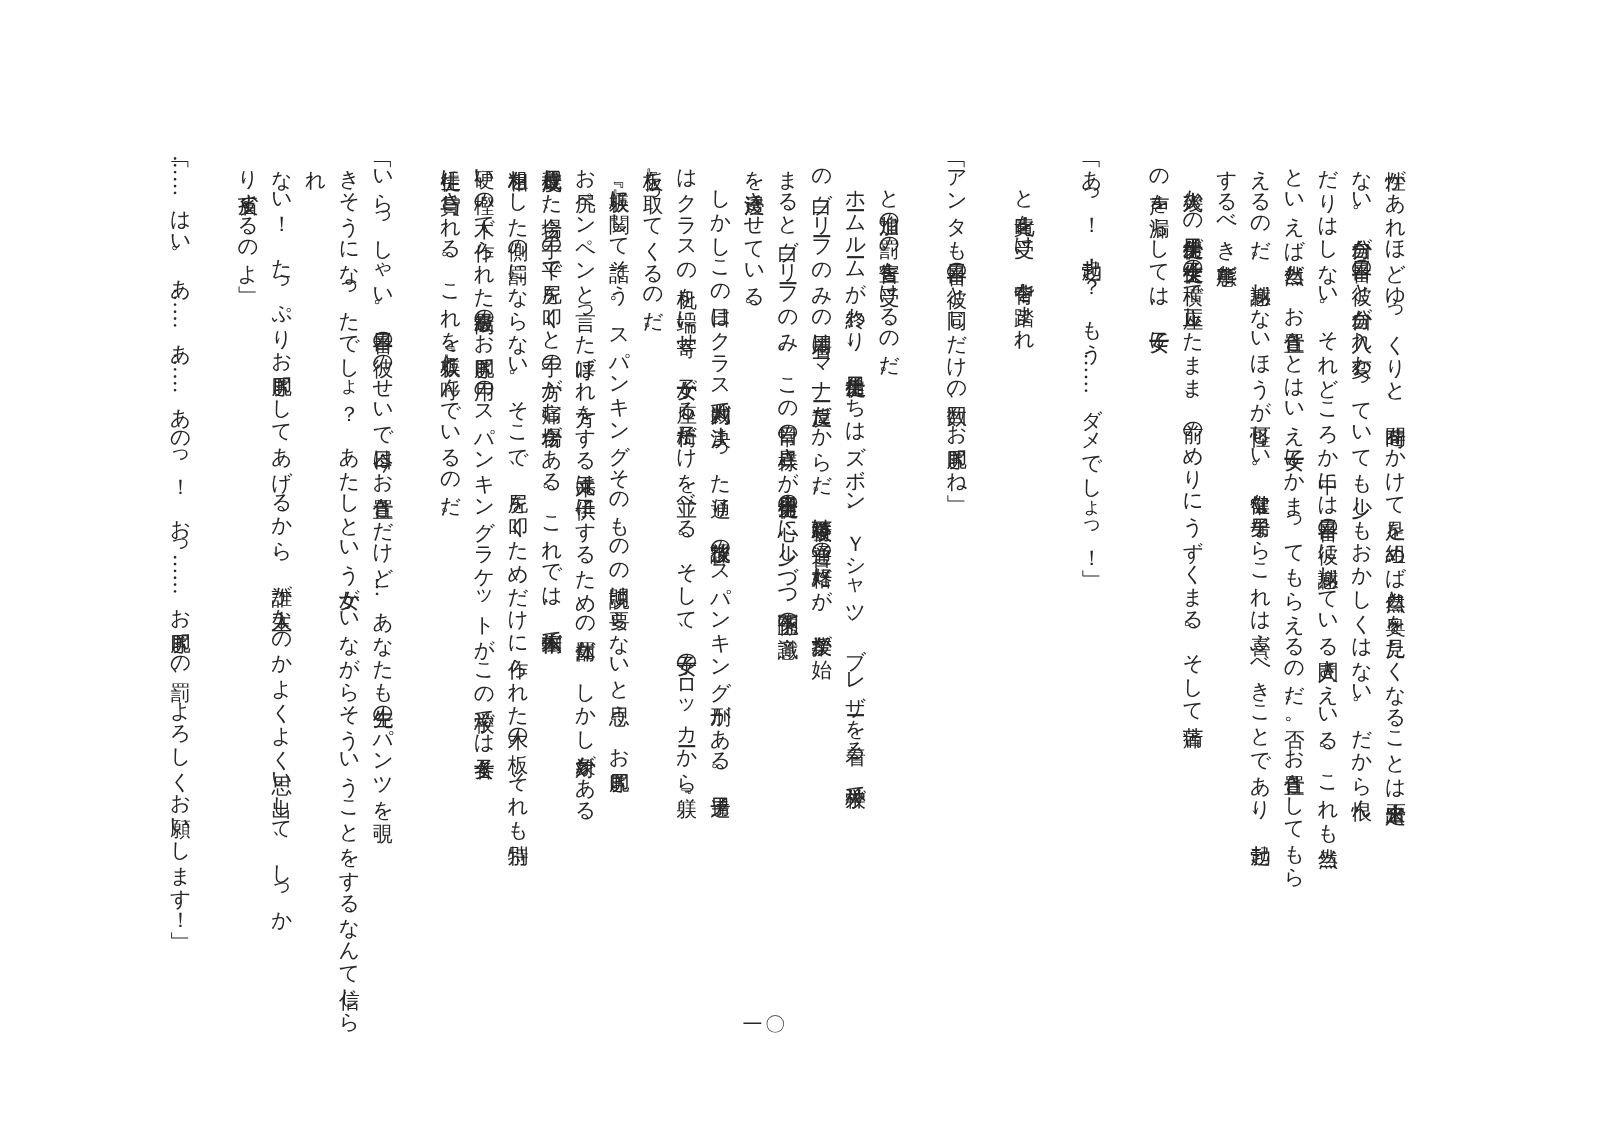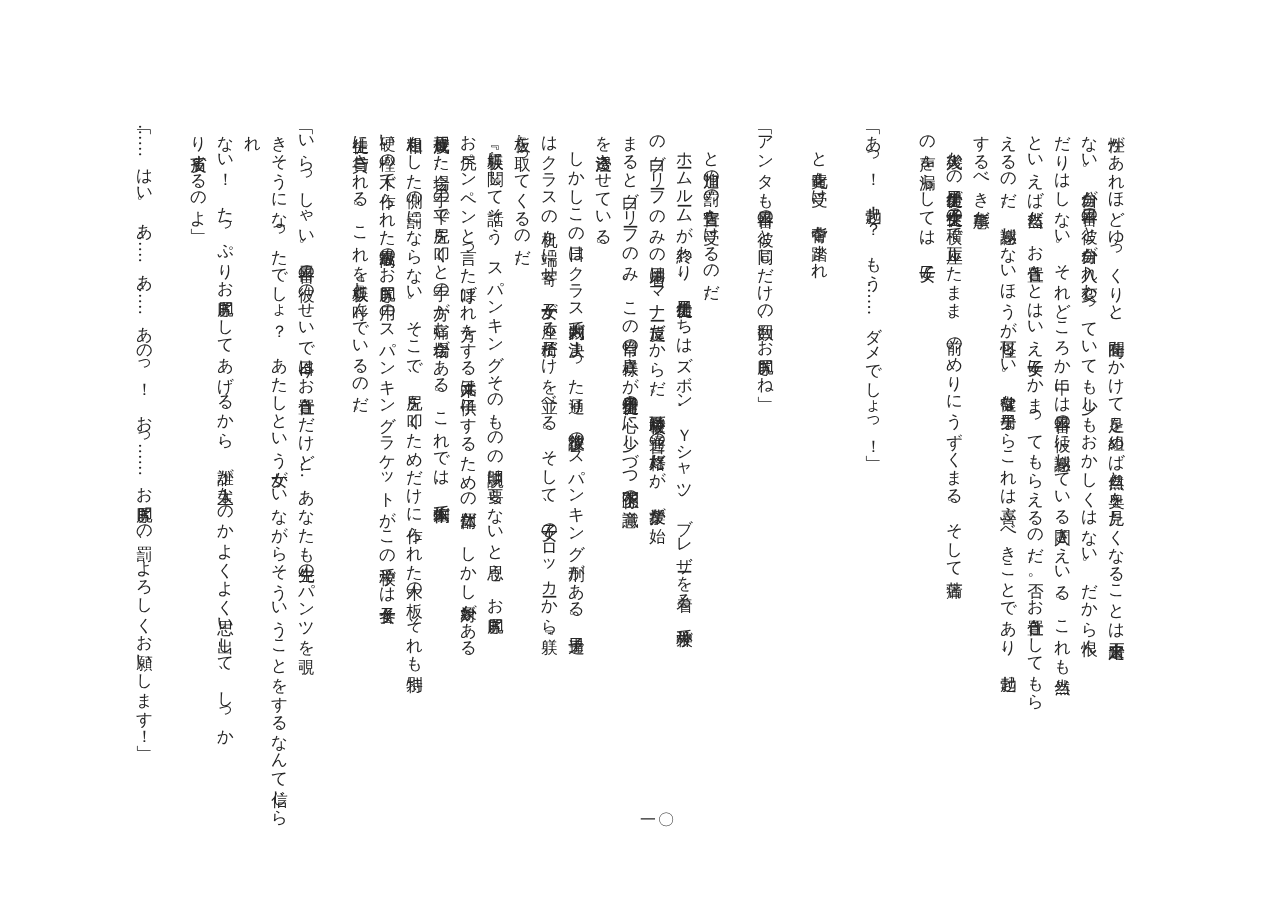--- a/index.html
+++ b/index.html
@@ -31,21 +31,21 @@
     line-height: 27px;
     letter-spacing: 0;
     color: #262626;
     white-space: pre-wrap;
     font-kerning: none;
   }
   
   .folio {
     position: absolute;
     top: 810px;
-    left: 626px;
+    left: 580px;
     width: 64px;
     text-align: center;
     font-size: 16px;
     letter-spacing: 2px;
     color: #262626;
   }
 </style>
 </head>
 <body>
 

